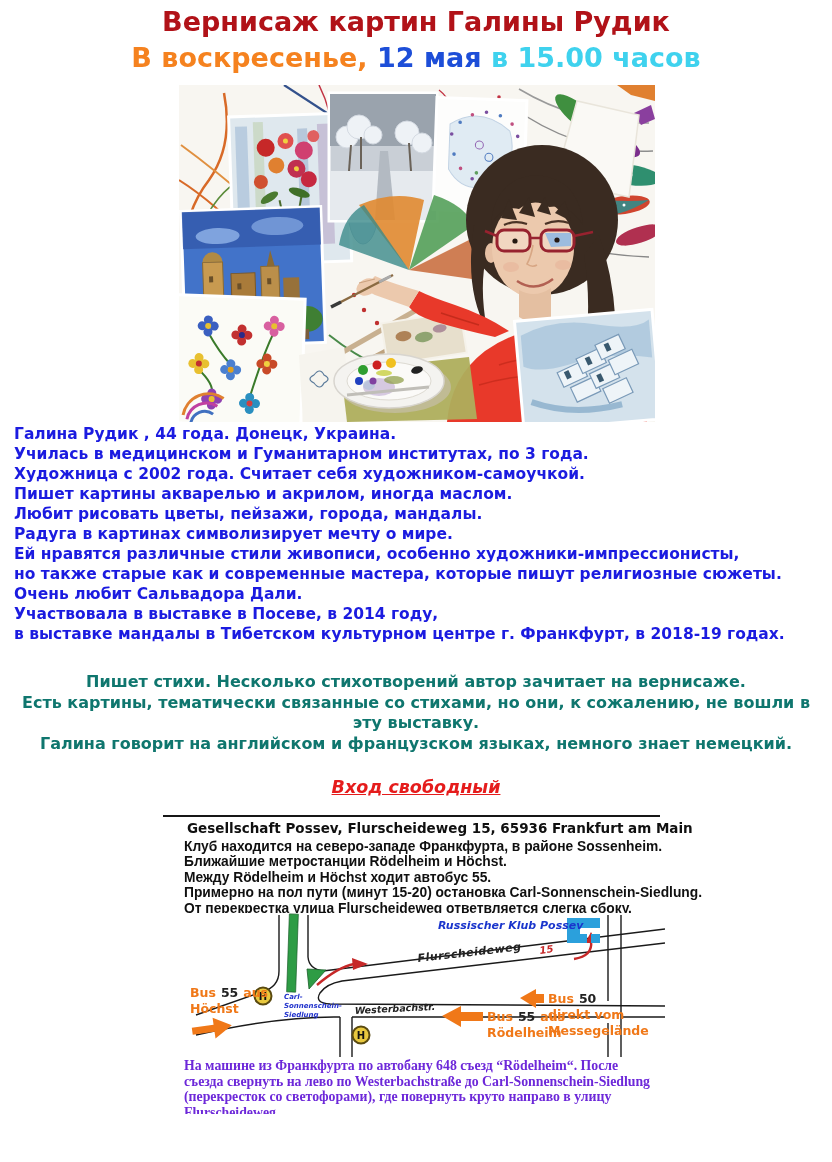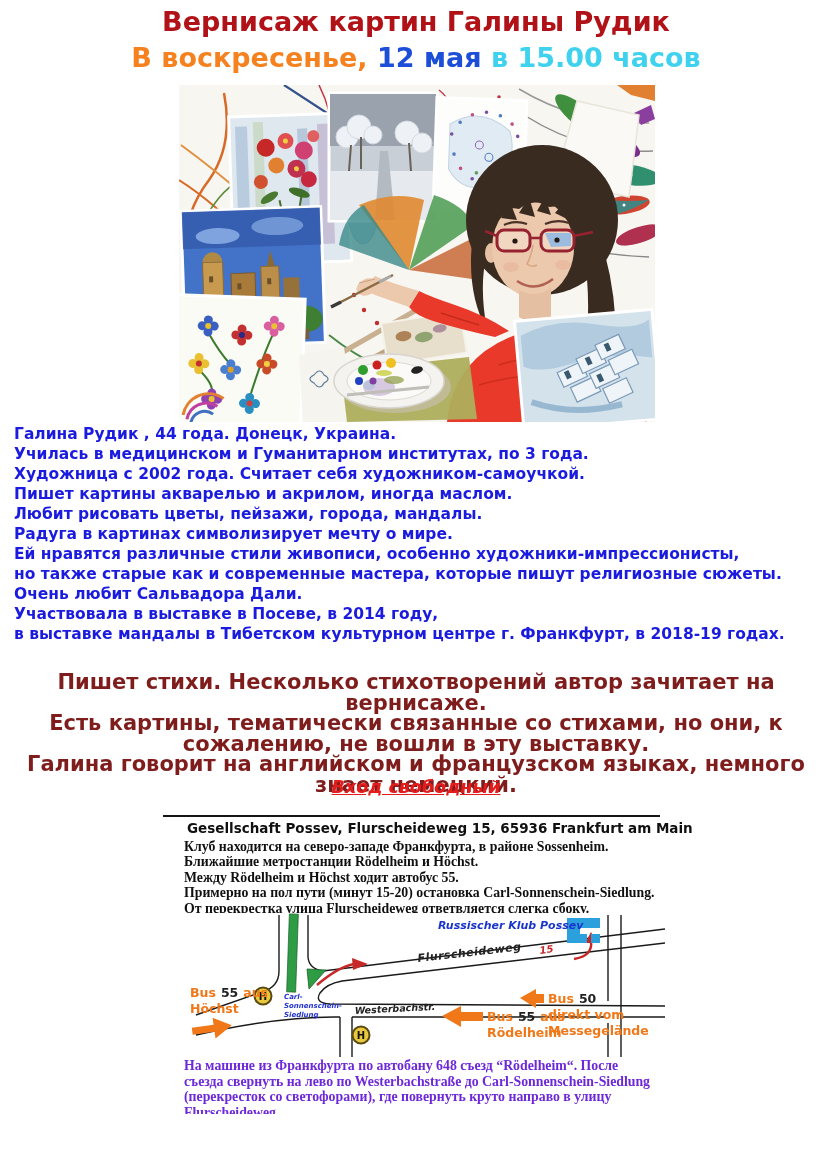--- a/index.html
+++ b/index.html
@@ -7,29 +7,29 @@
         font-family:"DejaVu Sans","Liberation Sans",sans-serif;}
   .title{position:absolute;top:6px;left:0;right:0;text-align:center;
          font-size:27px;font-weight:bold;color:#b11218;}
   .subtitle{position:absolute;top:42px;left:0;right:0;text-align:center;
             font-size:27px;font-weight:bold;}
   .c-orange{color:#f5821f;margin-top:44px;} .c-green{color:#1d4ed8;} .c-cyan{color:#3fd2ee;}
   .photo{position:absolute;left:179px;top:85px;width:476px;height:337px;}
   .bio{position:absolute;top:424px;left:14px;right:14px;text-align:left;
        color:#1b1be0;font-weight:bold;font-size:15.5px;line-height:20px;}
   .bio2{position:absolute;top:672px;left:14px;right:14px;text-align:center;
-        color:#7f1d1d;font-weight:bold;font-size:21px;line-height:20.5px;}
+        color:#0f766e;font-weight:bold;font-size:16px;line-height:20.5px;}
   .entry{position:absolute;top:777px;left:0;right:0;text-align:center;
          color:#e51c1c;font-weight:bold;font-style:italic;font-size:17.5px;text-decoration:underline;}
   .rule{position:absolute;height:2px;background:#161616;}
   .rule-top{left:163px;top:815px;width:497px;}
   .rule-bottom{left:172px;top:1138px;width:488px;}
   .addr{position:absolute;left:187px;top:820px;font-size:13.5px;font-weight:bold;color:#101010;white-space:nowrap;}
   .dirs{position:absolute;left:184px;top:839px;color:#101010;
-        font-family:Liberation Serif, serif;font-weight:bold;
+        font-family:Liberation Sans, sans-serif;font-weight:bold;
         font-size:13.8px;line-height:15.4px;}
   .dirs div{white-space:nowrap;}
   .mapbox{position:absolute;left:180px;top:913px;width:485px;height:144px;}
   .car{position:absolute;left:184px;top:1058px;width:472px;color:#6d28d9;
        font-family:"Liberation Serif","DejaVu Serif",serif;font-weight:bold;
        font-size:13.8px;line-height:15.6px;}
   svg text{font-family:"DejaVu Sans","Liberation Sans",sans-serif;}
 </style>
 </head>
 <body>

